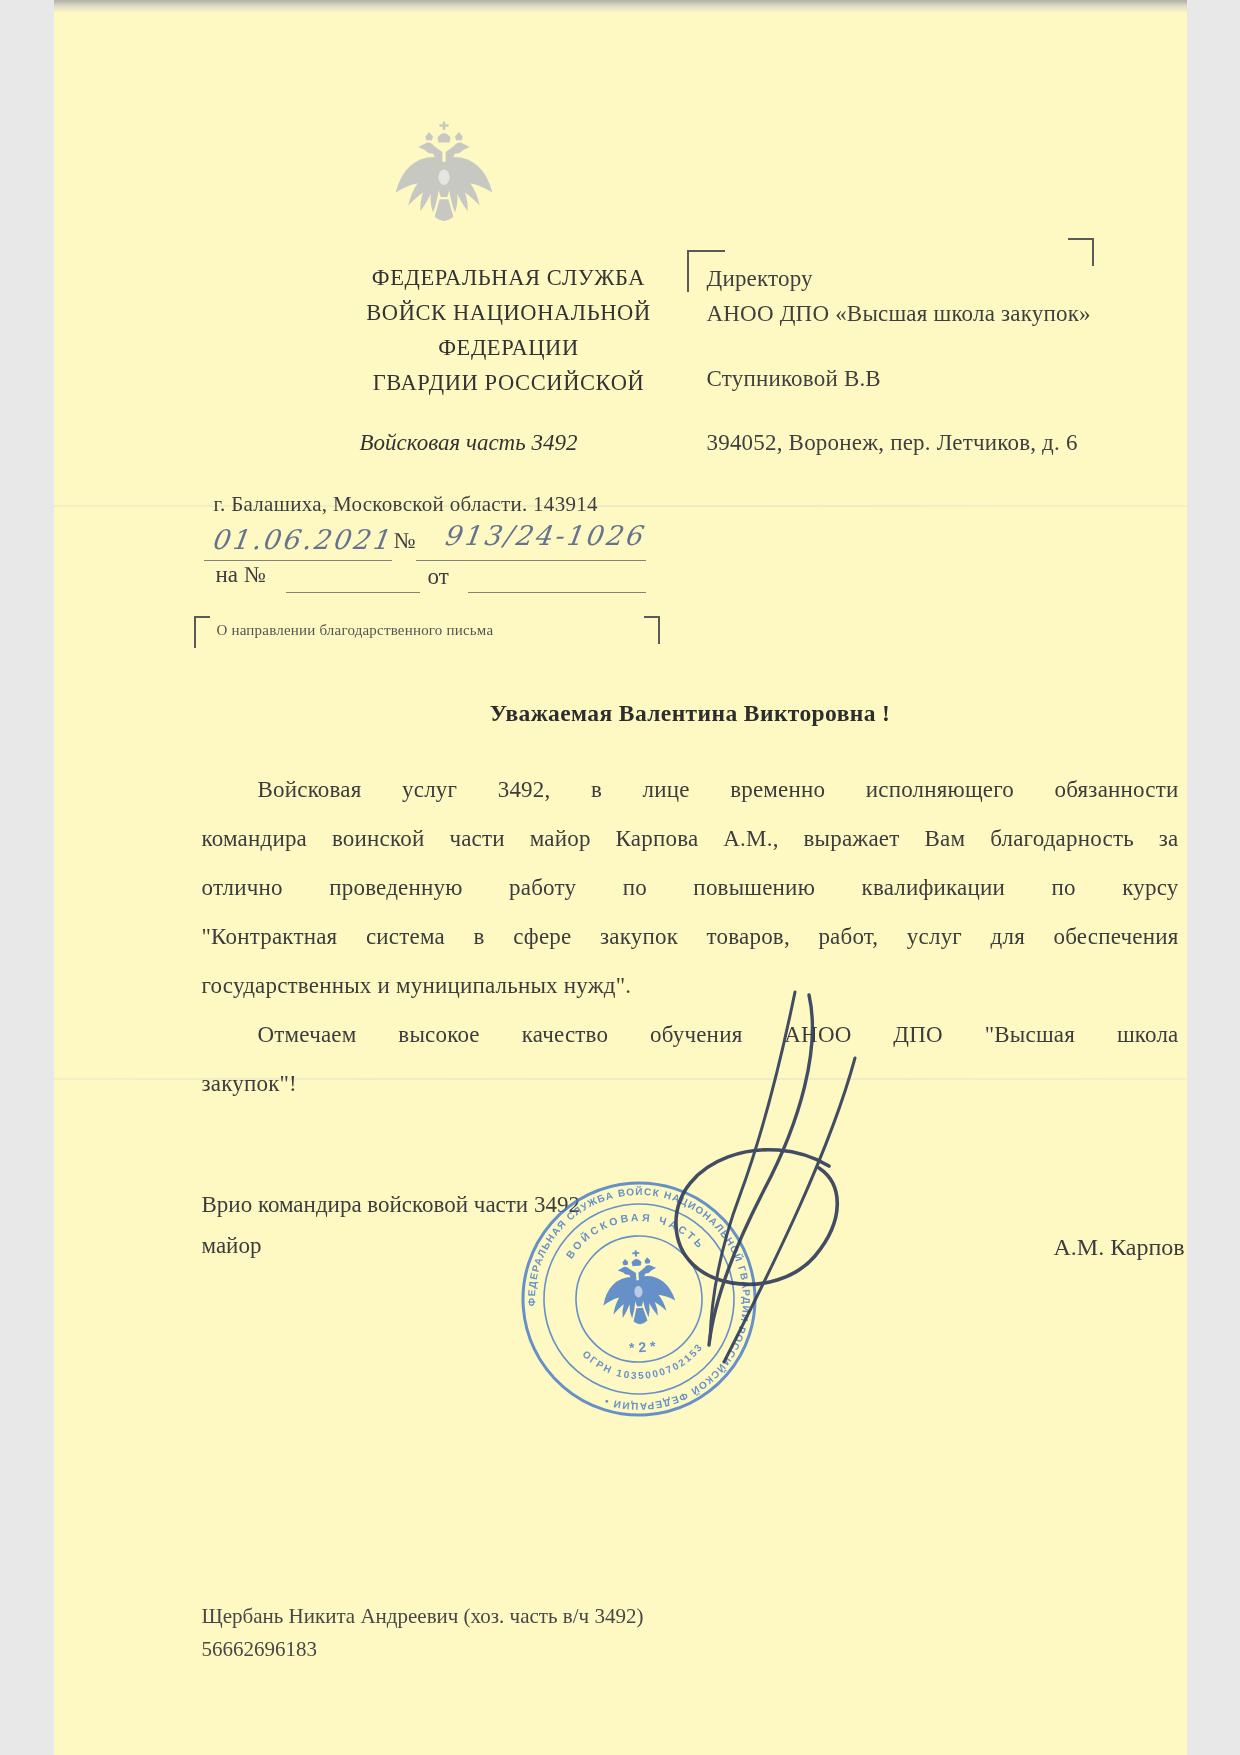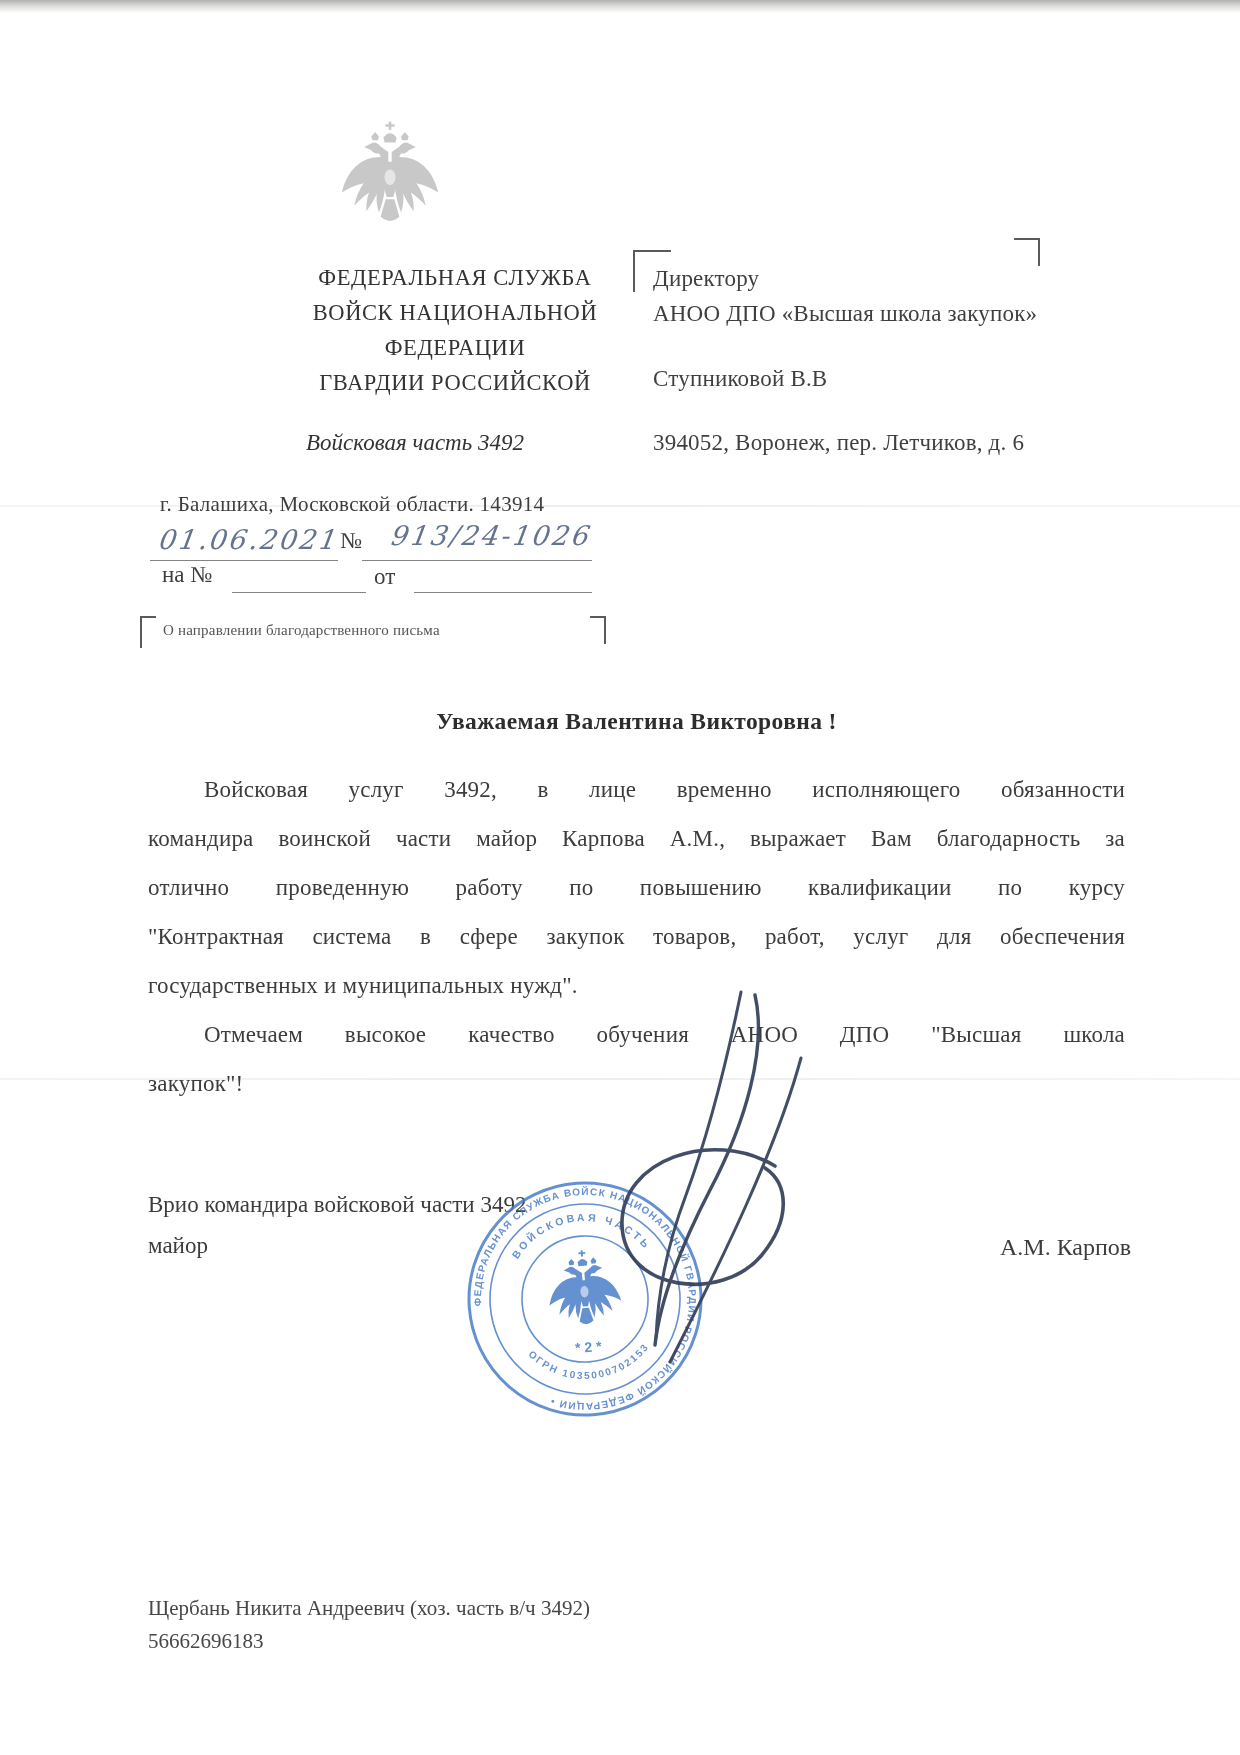--- a/index.html
+++ b/index.html
@@ -1,46 +1,46 @@
 <!DOCTYPE html>
 <html><head>
 <meta charset="utf-8">
 <style>
   html,body{margin:0;padding:0;background:#e8e8e8;}
   .page{
-    position:relative;width:1240px;height:1755px;margin:0 auto;
-    background:#ffffff;overflow:hidden;
+    position:relative;width:1133px;height:1755px;margin:0 auto;
+    background:#fef9c3;overflow:hidden;
     font-family:"Liberation Serif",serif;color:#3a3a3a;
   }
   .abs{position:absolute;}
   .scan-top{left:0;top:0;width:1240px;height:13px;
     background:linear-gradient(180deg,#969696,#cfcfcd 45%,rgba(255,255,255,0));opacity:.75;}
   .crease{left:0;width:1240px;height:2px;
     background:linear-gradient(90deg,rgba(195,195,188,.18),rgba(212,212,205,.4),rgba(195,195,188,.15));}
   .emblem{filter:blur(.4px);opacity:.9;}
   .org{width:460px;text-align:center;font-size:22.5px;line-height:35px;
     letter-spacing:.6px;color:#333;}
   .unit{width:430px;text-align:center;font-size:23px;color:#333;font-style:italic;}
   .city{font-size:21px;color:#3d3d3d;letter-spacing:.3px;}
   .hw{font-family:"DejaVu Serif",serif;font-style:italic;color:#64738f;
     transform:skewX(-10deg);letter-spacing:2.5px;font-size:27px;white-space:nowrap;}
   .printref{font-size:23px;color:#3d3d3d;}
   .uline{height:0;border-bottom:1.6px solid #6e6e6e;opacity:.85;}
   .b-tl{border-top:2px solid #5a5a5a;border-left:2px solid #5a5a5a;}
   .b-tr{border-top:2px solid #5a5a5a;border-right:2px solid #5a5a5a;}
   .subject{font-size:15px;color:#545454;letter-spacing:.2px;}
   .recipient-line{font-size:23px;color:#3f3f3f;letter-spacing:.2px;}
-  .salutation{width:977px;text-align:center;font-weight:bold;font-size:23.5px;color:#2d2d2d;letter-spacing:.4px;margin-top:8px;}
+  .salutation{width:977px;text-align:center;font-weight:bold;font-size:23.5px;color:#2d2d2d;letter-spacing:.4px;}
   .body-block{width:977px;}
   .bl{height:49px;line-height:49px;font-size:23px;color:#3c3c3c;
     text-align:justify;text-align-last:justify;letter-spacing:.2px;}
   .bl.end{text-align-last:left;}
   .bl.ind{text-indent:56px;}
   .sigtext{font-size:23px;color:#3c3c3c;}
-  .footer{font-size:21px;line-height:33px;color:#474747;}
+  .footer{font-size:21px;line-height:33px;color:#474747;margin-top:8px;}
   .stamp{opacity:.85;transform:rotate(-4deg);}
   .stamp text{font-family:"Liberation Sans",sans-serif;font-weight:bold;}
   .sigink{opacity:.92;}
   .defs-holder{position:absolute;width:0;height:0;overflow:hidden;}
 </style>
 </head>
 <body>
 
 <div class="page">
 

